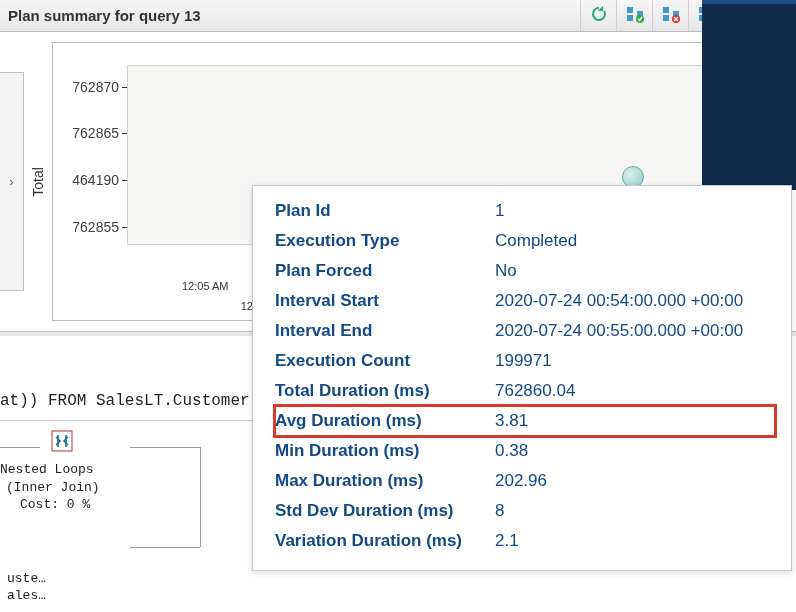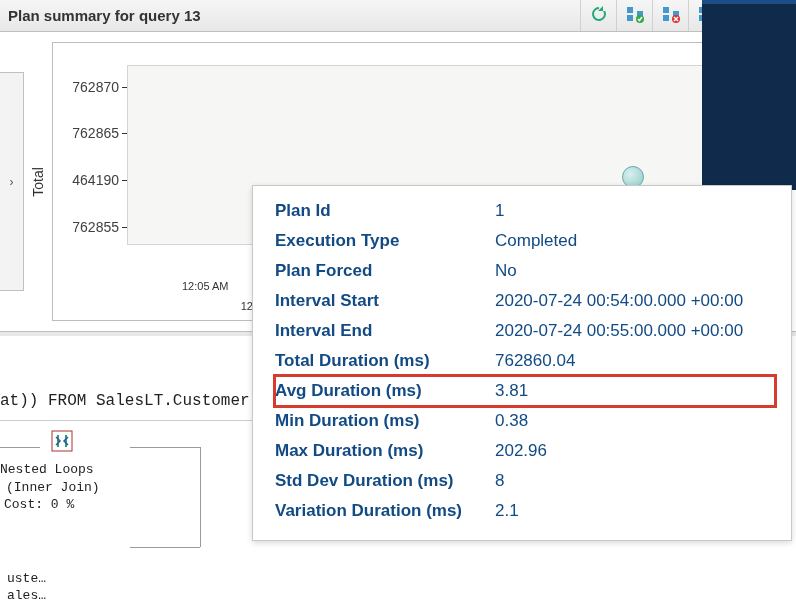--- a/index.html
+++ b/index.html
@@ -136,21 +136,21 @@
     <div class="planicon">
       <svg viewBox="0 0 24 24">
             <rect x="2" y="2" width="20" height="20" fill="#fff" stroke="#a33" stroke-width="1"></rect>
             <path d="M8 6v12M16 6v12" stroke="#2a6" stroke-width="2"></path>
             <path d="M6 8l4 4-4 4M18 8l-4 4 4 4" stroke="#35a" stroke-width="1.5" fill="none"></path>
           </svg>
     </div>
     <div class="plantext">
       <span>Nested Loops</span><br>
       <span style="padding-left:6px">(Inner Join)</span><br>
-      <span style="padding-left:4px">Cost: 0 %</span>
+      <span style="padding-left:20px">Cost: 0 %</span>
     </div>
     <div class="hline" style="left:130px; top:26px; width:70px;"></div>
     <div class="vline" style="left:200px; top:26px; height:100px;"></div>
     <div class="hline" style="left:130px; top:126px; width:70px;"></div>
     <div class="plantext2">
       <span>uste…</span><br>
       <span>ales…</span>
     </div>
   </div>
 </div>
@@ -172,20 +172,24 @@
       </div>
       <div class="tip-row">
         <div class="tip-label">Interval Start</div>
         <div class="tip-value">2020-07-24 00:54:00.000 +00:00</div>
       </div>
       <div class="tip-row">
         <div class="tip-label">Interval End</div>
         <div class="tip-value">2020-07-24 00:55:00.000 +00:00</div>
       </div>
       <div class="tip-row">
+        <div class="tip-label">Execution Count</div>
+        <div class="tip-value">199971</div>
+      </div>
+      <div class="tip-row">
         <div class="tip-label">Total Duration (ms)</div>
         <div class="tip-value">762860.04</div>
       </div>
       <div class="tip-row hl">
         <div class="tip-label">Avg Duration (ms)</div>
         <div class="tip-value">3.81</div>
       </div>
       <div class="tip-row">
         <div class="tip-label">Min Duration (ms)</div>
         <div class="tip-value">0.38</div>

